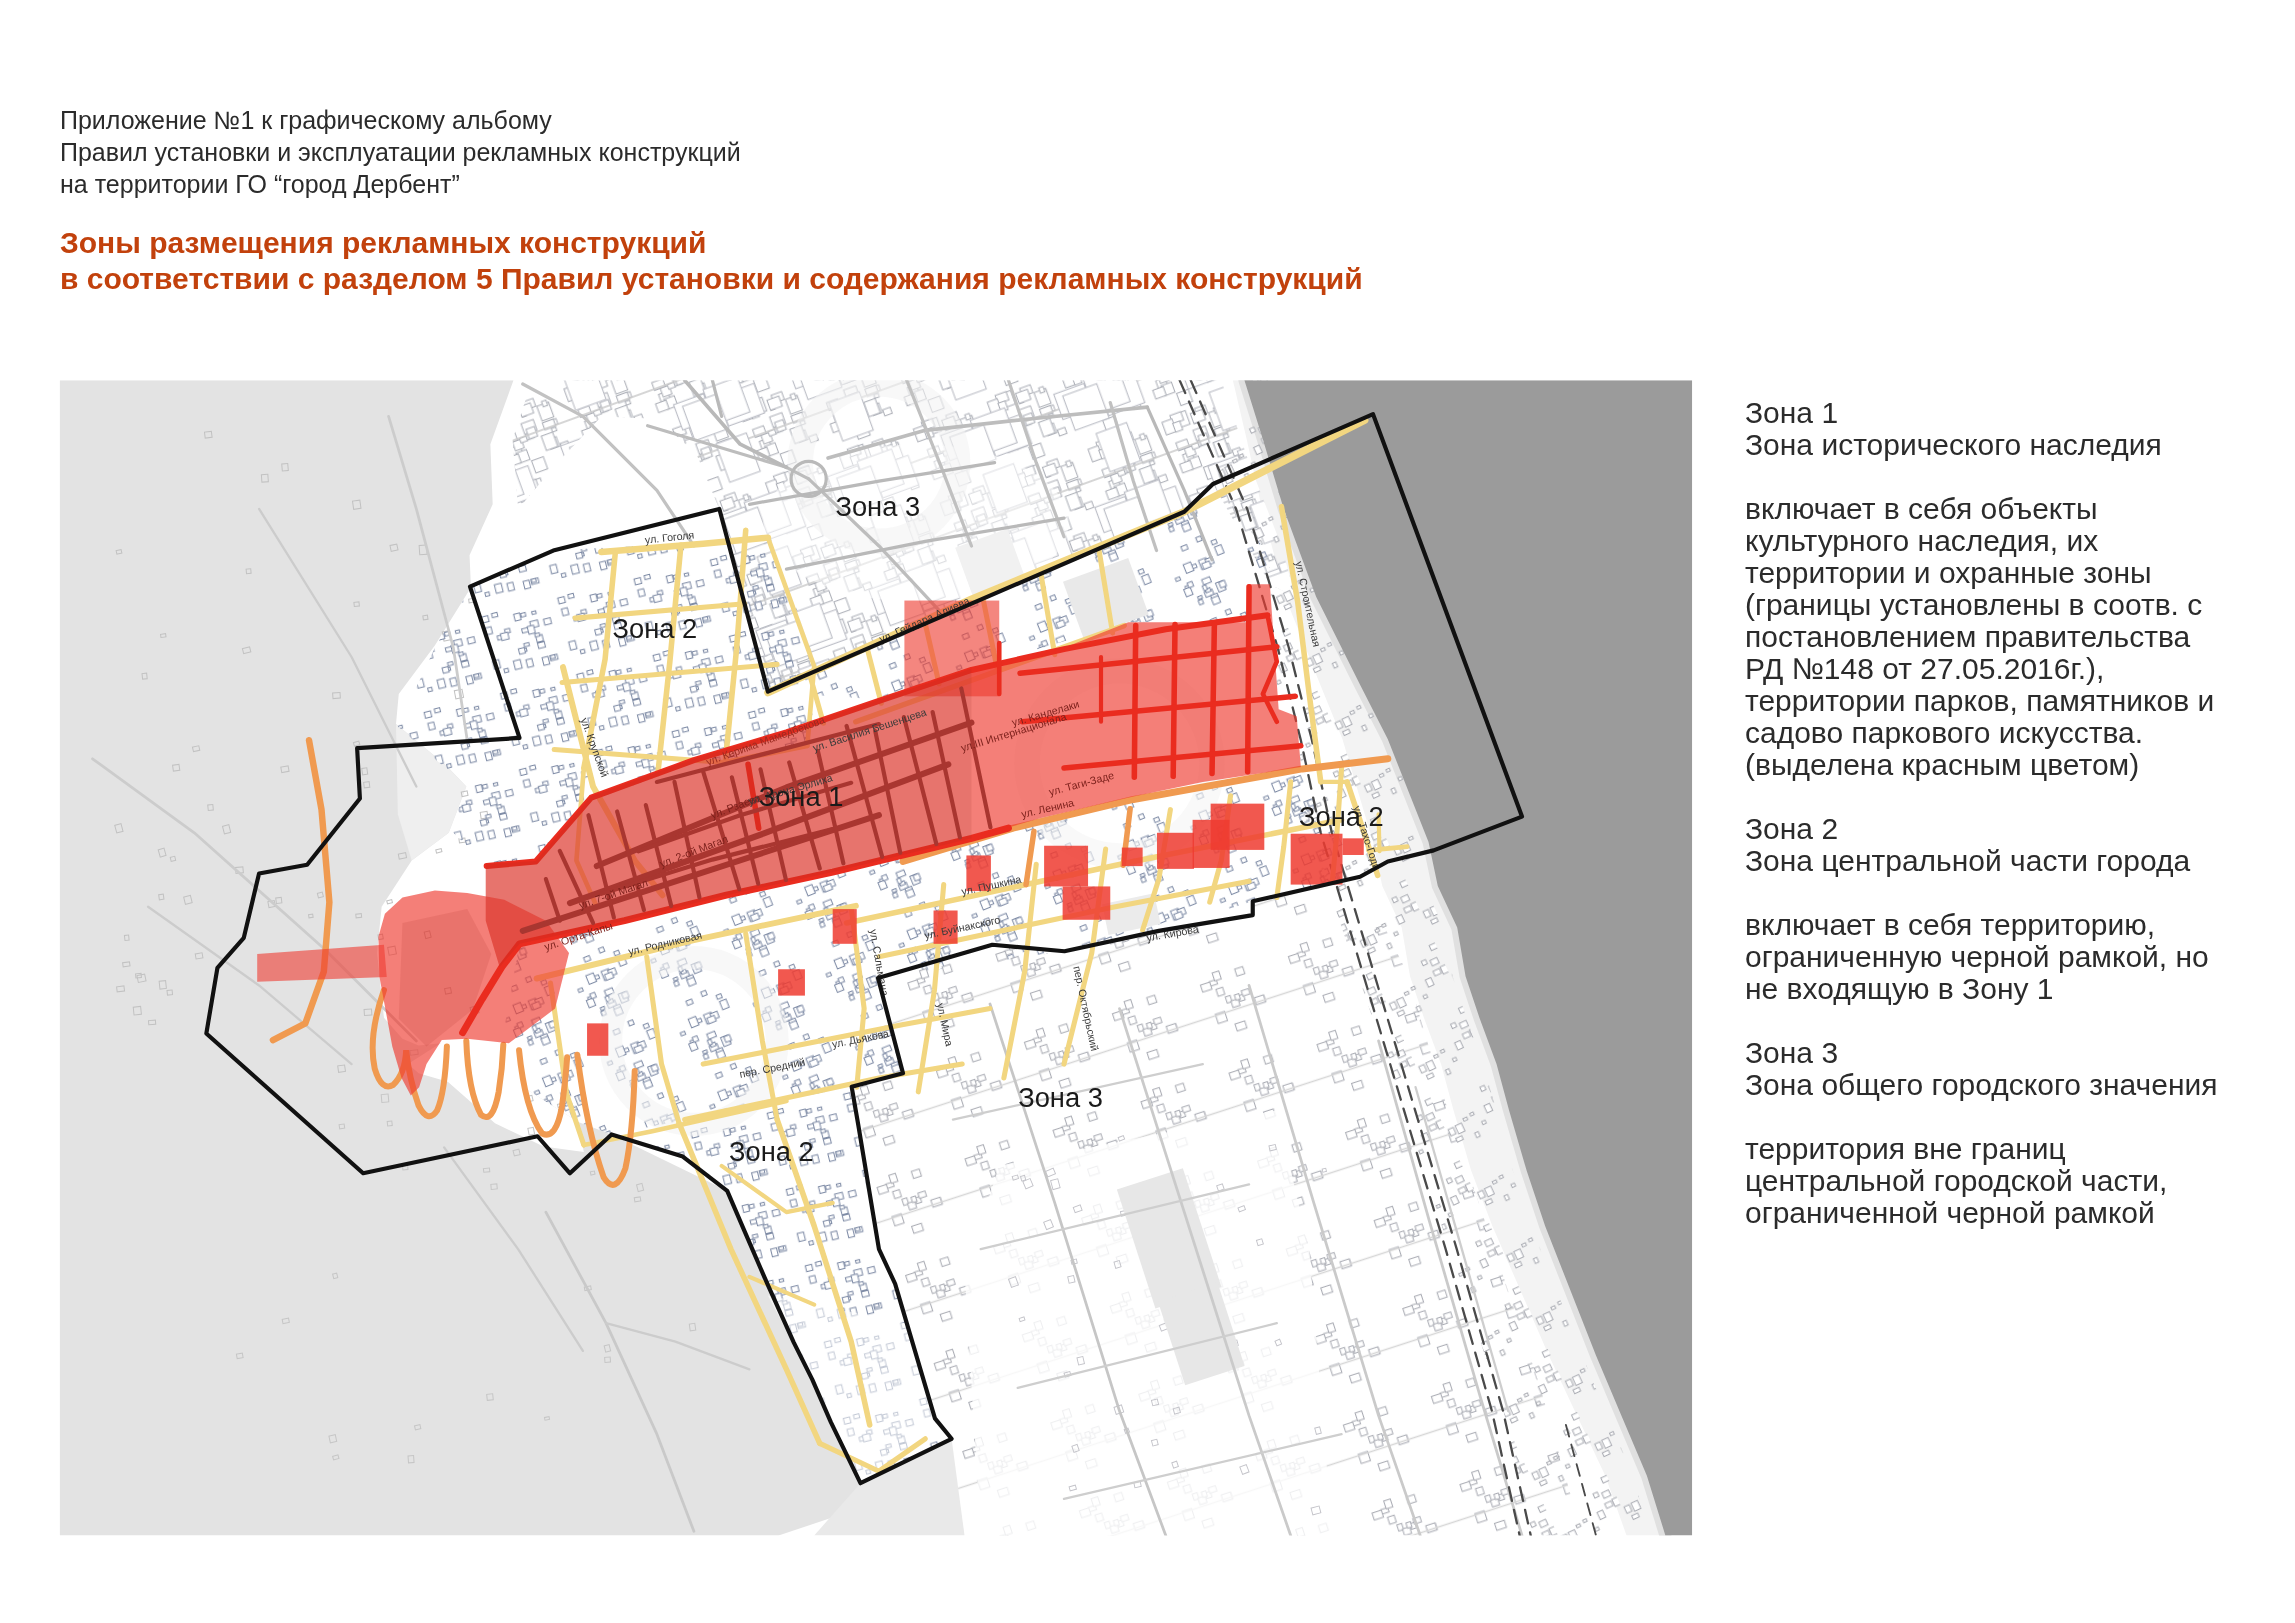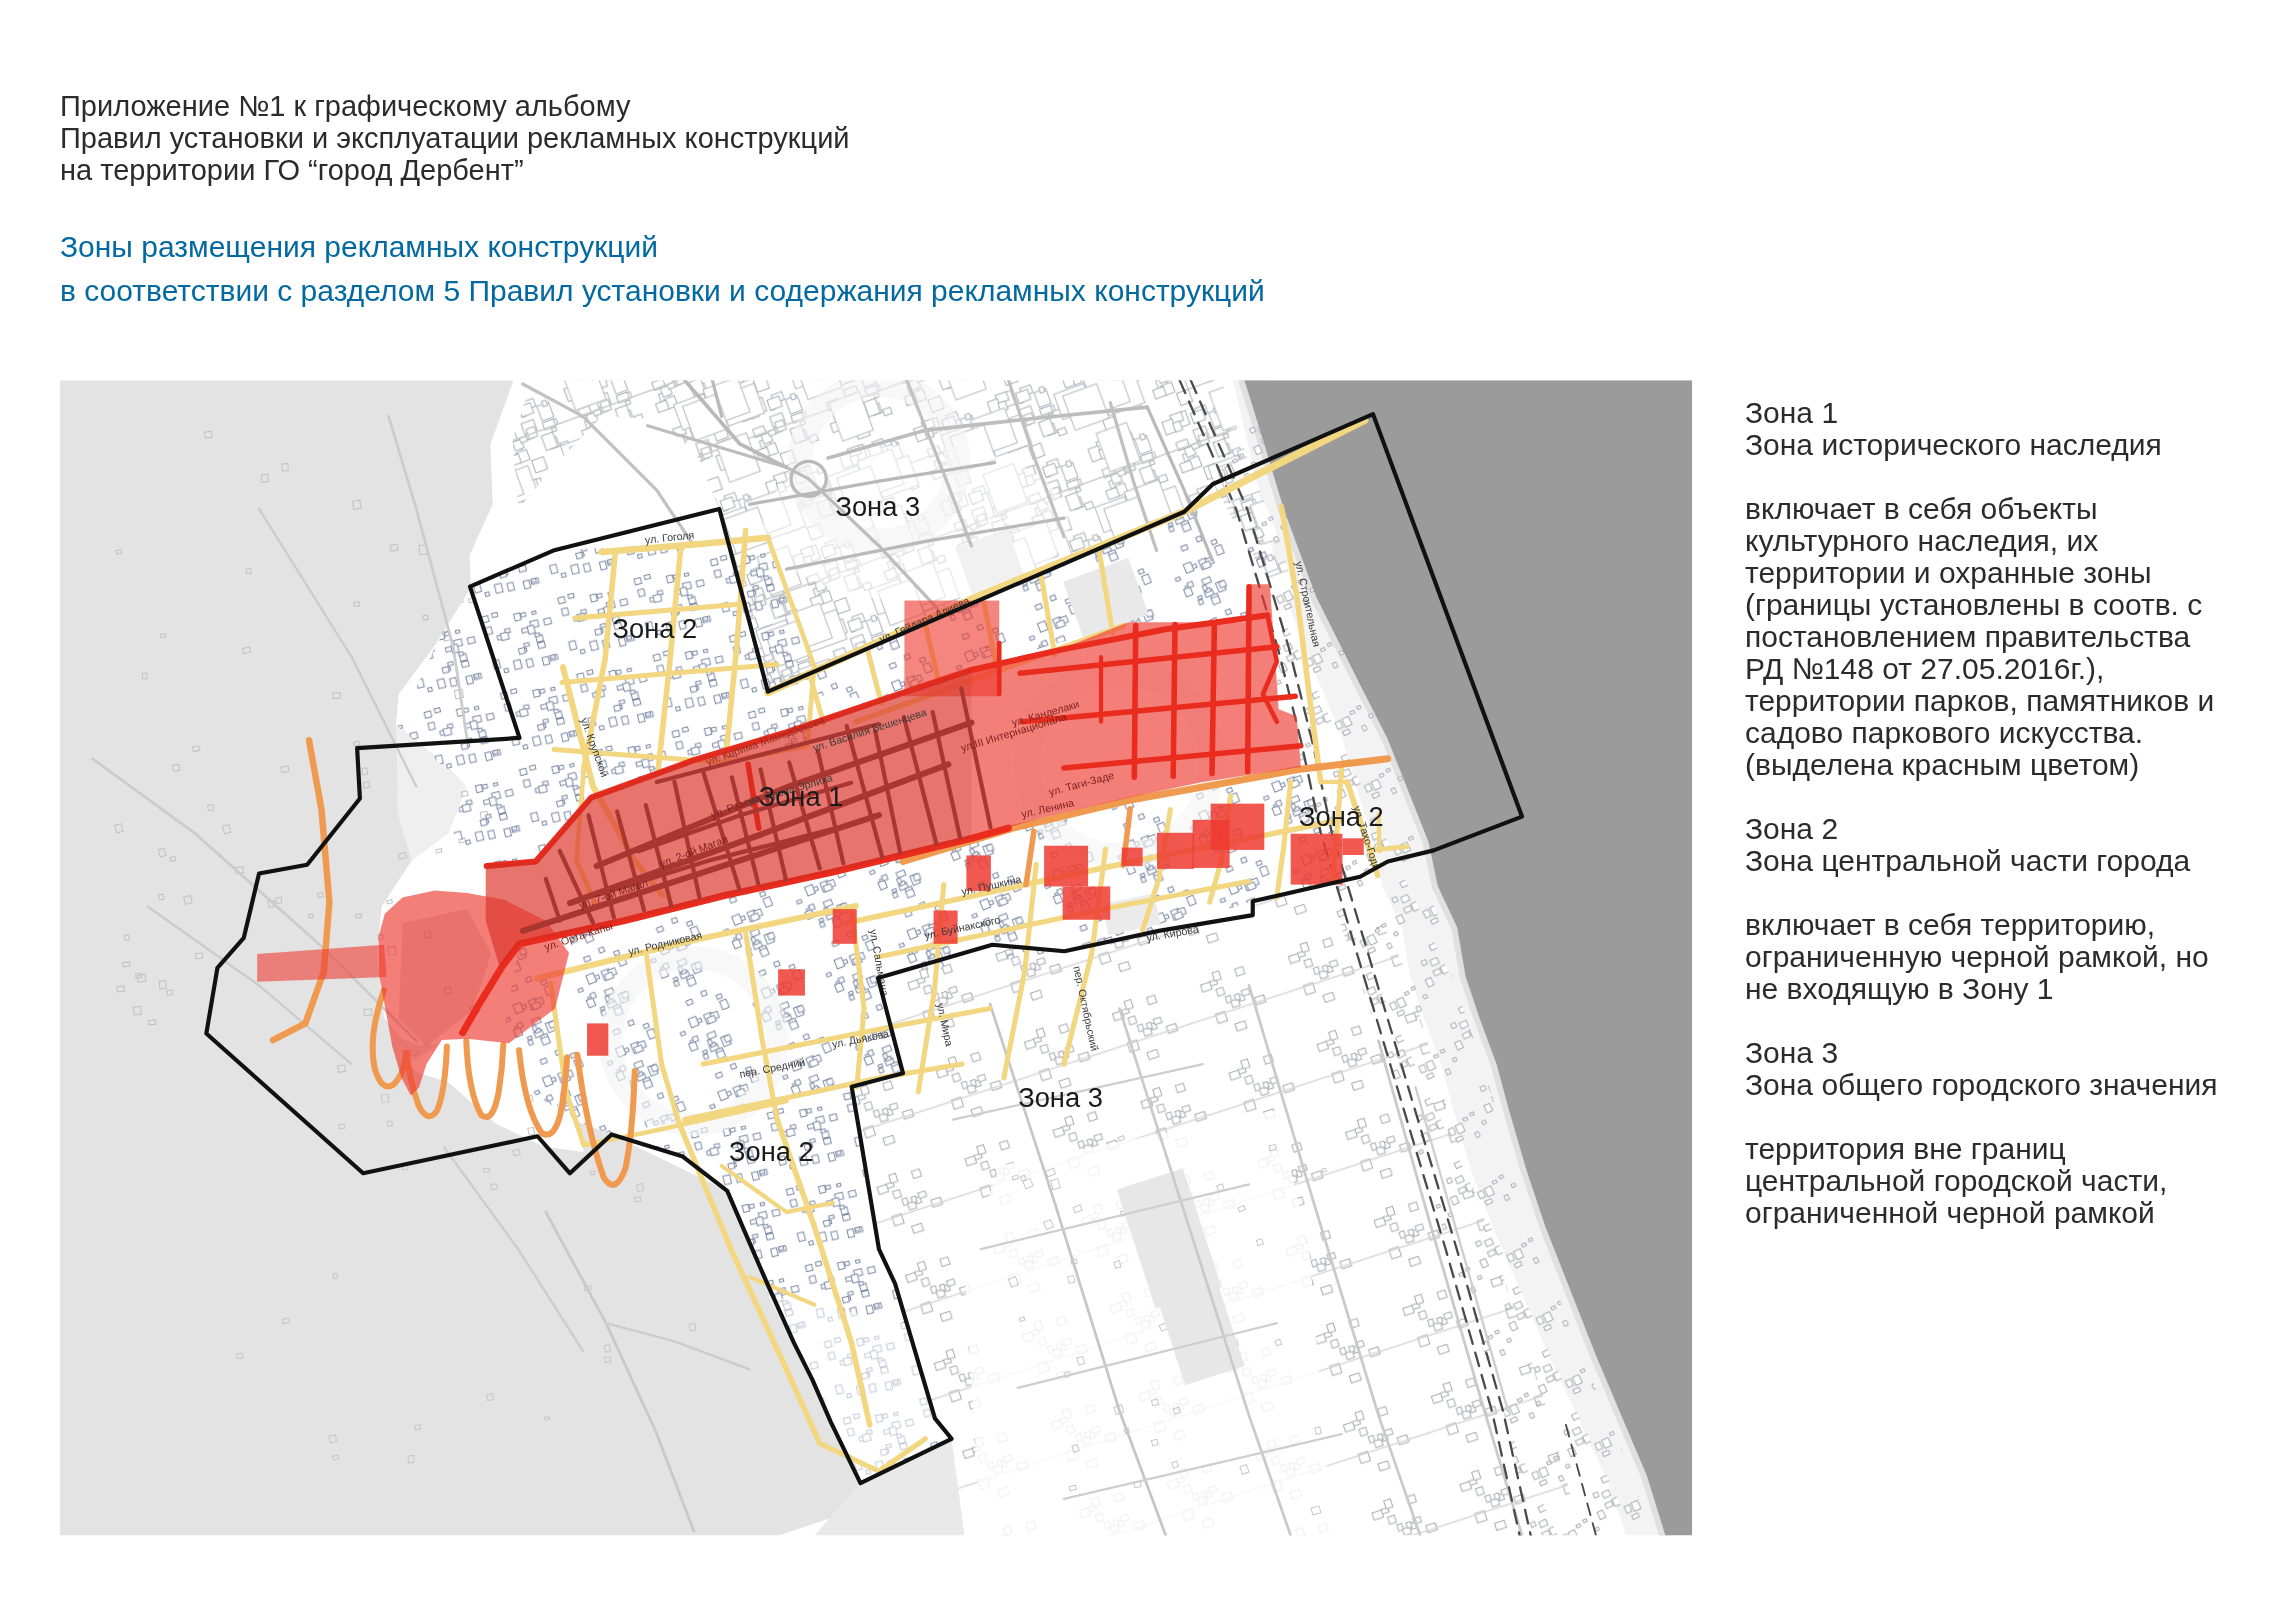--- a/index.html
+++ b/index.html
@@ -1,24 +1,24 @@
 <!DOCTYPE html>
 <html style="font-size:7.4px"><head><meta charset="utf-8">
 <style>
 html,body{margin:0;padding:0;background:#ffffff;width:2295px;height:1623px;overflow:hidden;}
 body{font-family:"Liberation Sans",sans-serif;color:#222;position:relative;}
 .t{position:absolute;white-space:pre;}
 </style></head>
 <body>
 
-<div class="t" style="left:60px;top:90px;font-size:29px;line-height:32px;color:#2b2b2b;">Приложение №1 к графическому альбому
+<div class="t" style="left:60px;top:104px;font-size:25px;line-height:32px;color:#2b2b2b;">Приложение №1 к графическому альбому
 Правил установки и эксплуатации рекламных конструкций
 на территории ГО “город Дербент”</div>
 
-<div class="t" style="left:60px;top:225px;font-size:30px;line-height:44px;color:#0369a1;">Зоны размещения рекламных конструкций
+<div class="t" style="left:60px;top:225px;font-size:30px;line-height:36px;color:#c2410c;font-weight:bold;">Зоны размещения рекламных конструкций
 в соответствии с разделом 5 Правил установки и содержания рекламных конструкций</div>
 
 <div class="t" style="left:1745px;top:397px;font-size:30px;line-height:32px;color:#2b2b2b;">Зона 1
 Зона исторического наследия
 
 включает в себя объекты
 культурного наследия, их
 территории и охранные зоны
 (границы установлены в соотв. с
 постановлением правительства

